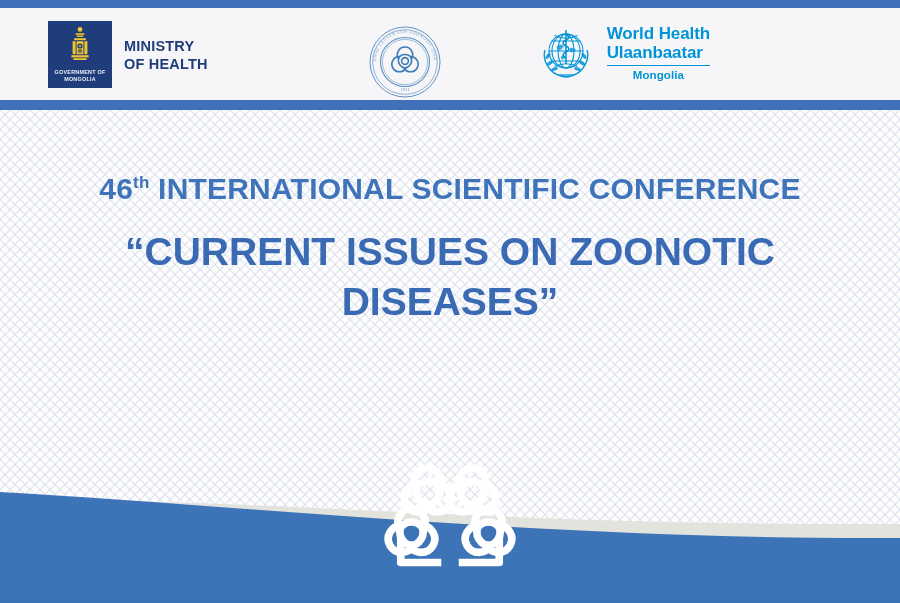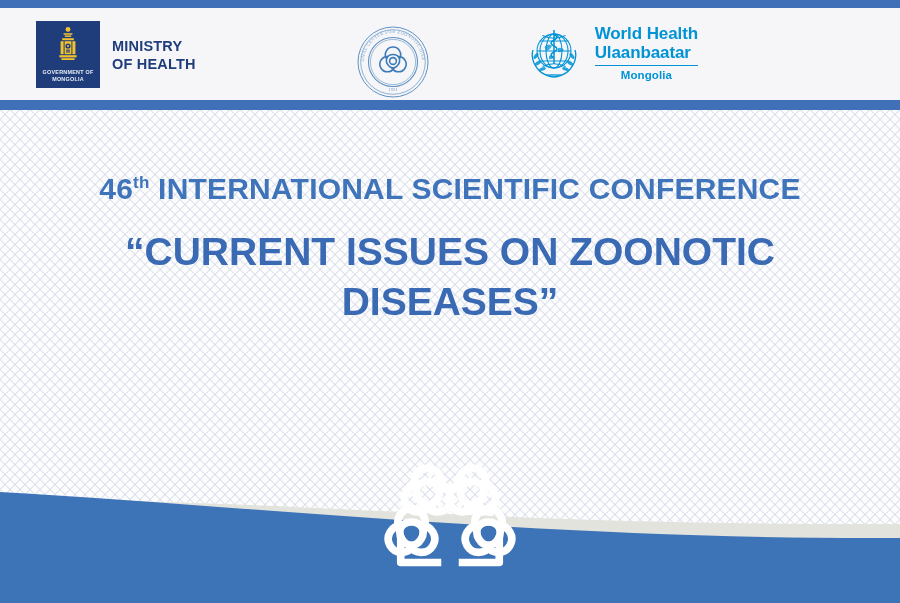--- a/index.html
+++ b/index.html
@@ -23,21 +23,21 @@
       repeating-linear-gradient(-45deg, rgba(205,212,228,.50) 0 1px, transparent 1px 7px);
     background-size:10px 10px,10px 10px;
   }
 
   
   .rail-top{position:absolute;left:0;top:0;width:900px;height:8px;background:#4071b8;}
   .header-band{position:absolute;left:0;top:8px;width:900px;height:92px;background:#f6f6f8;}
   .rail-bot{position:absolute;left:0;top:100px;width:900px;height:10px;background:#4071b8;}
 
   
-  .logos{position:absolute;left:0;top:8px;width:736px;height:92px;text-decoration:underline;}
+  .logos{position:absolute;left:12px;top:8px;width:736px;height:92px;text-decoration:underline;}
 
   
   .moh{position:absolute;left:36px;top:13px;display:flex;align-items:center;gap:12px;}
   .moh-emblem{
     width:64px;height:67px;background:#1f3d7a;position:relative;
     display:flex;align-items:flex-end;justify-content:center;
   }
   .soyombo{
     position:absolute;left:50%;top:5px;transform:translateX(-50%);
     width:34px;height:42px;

